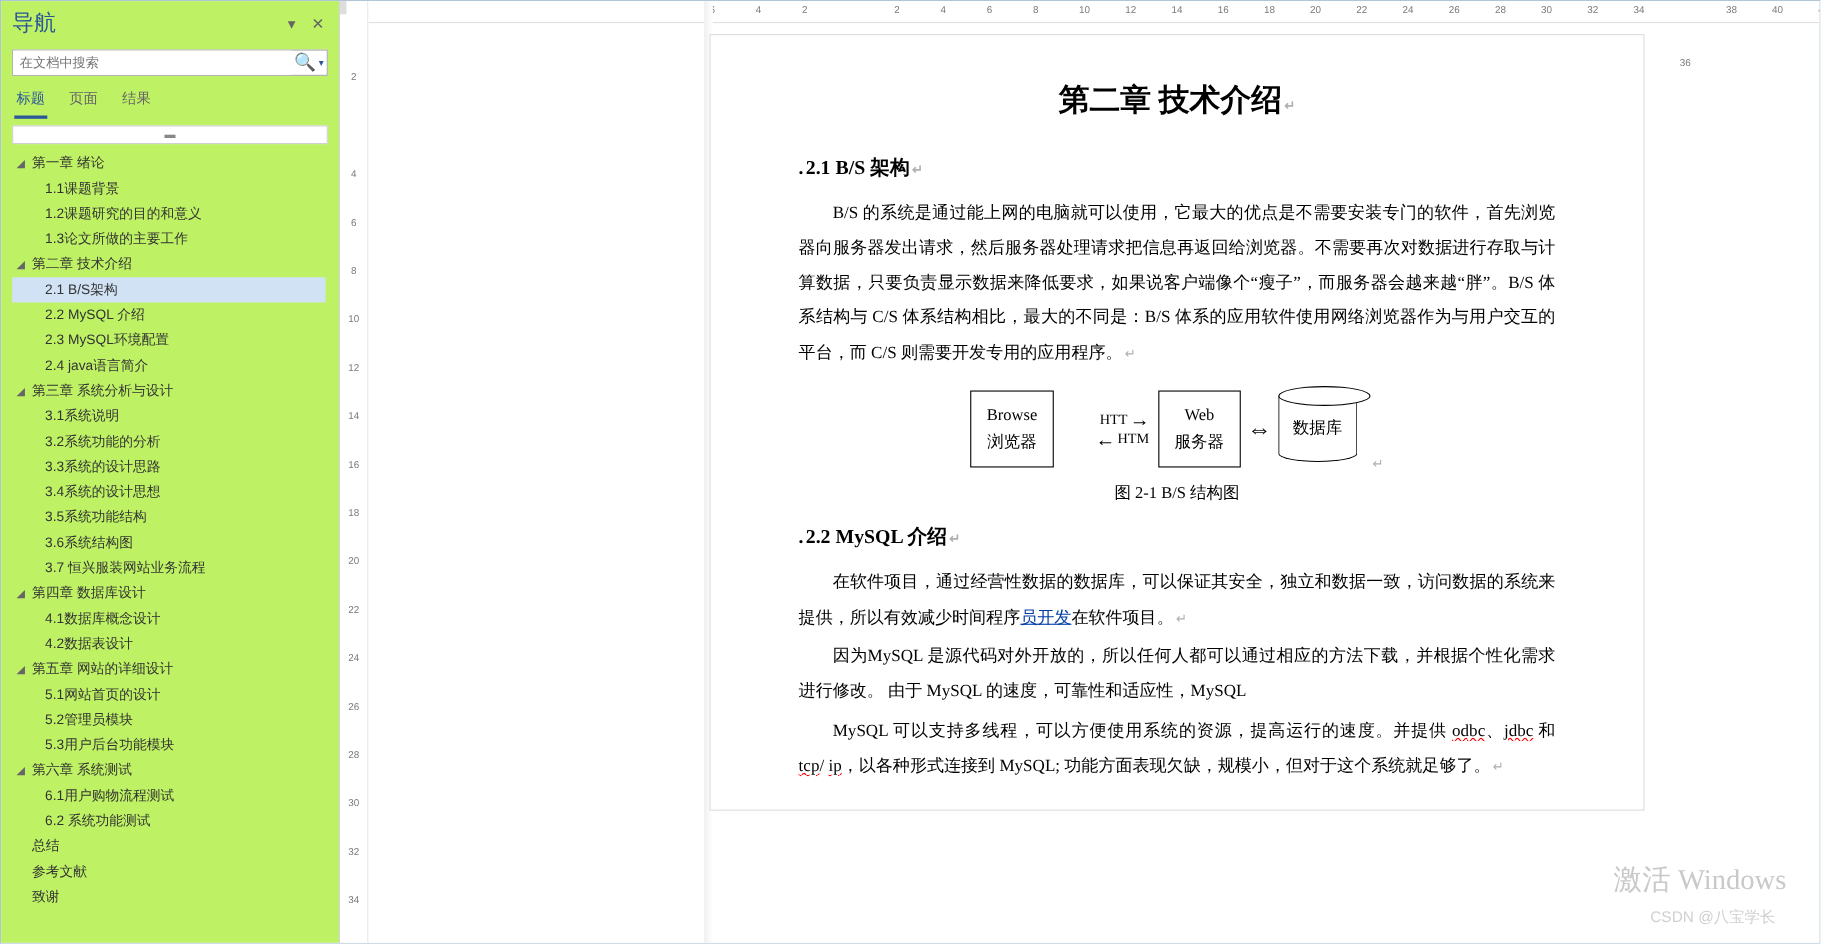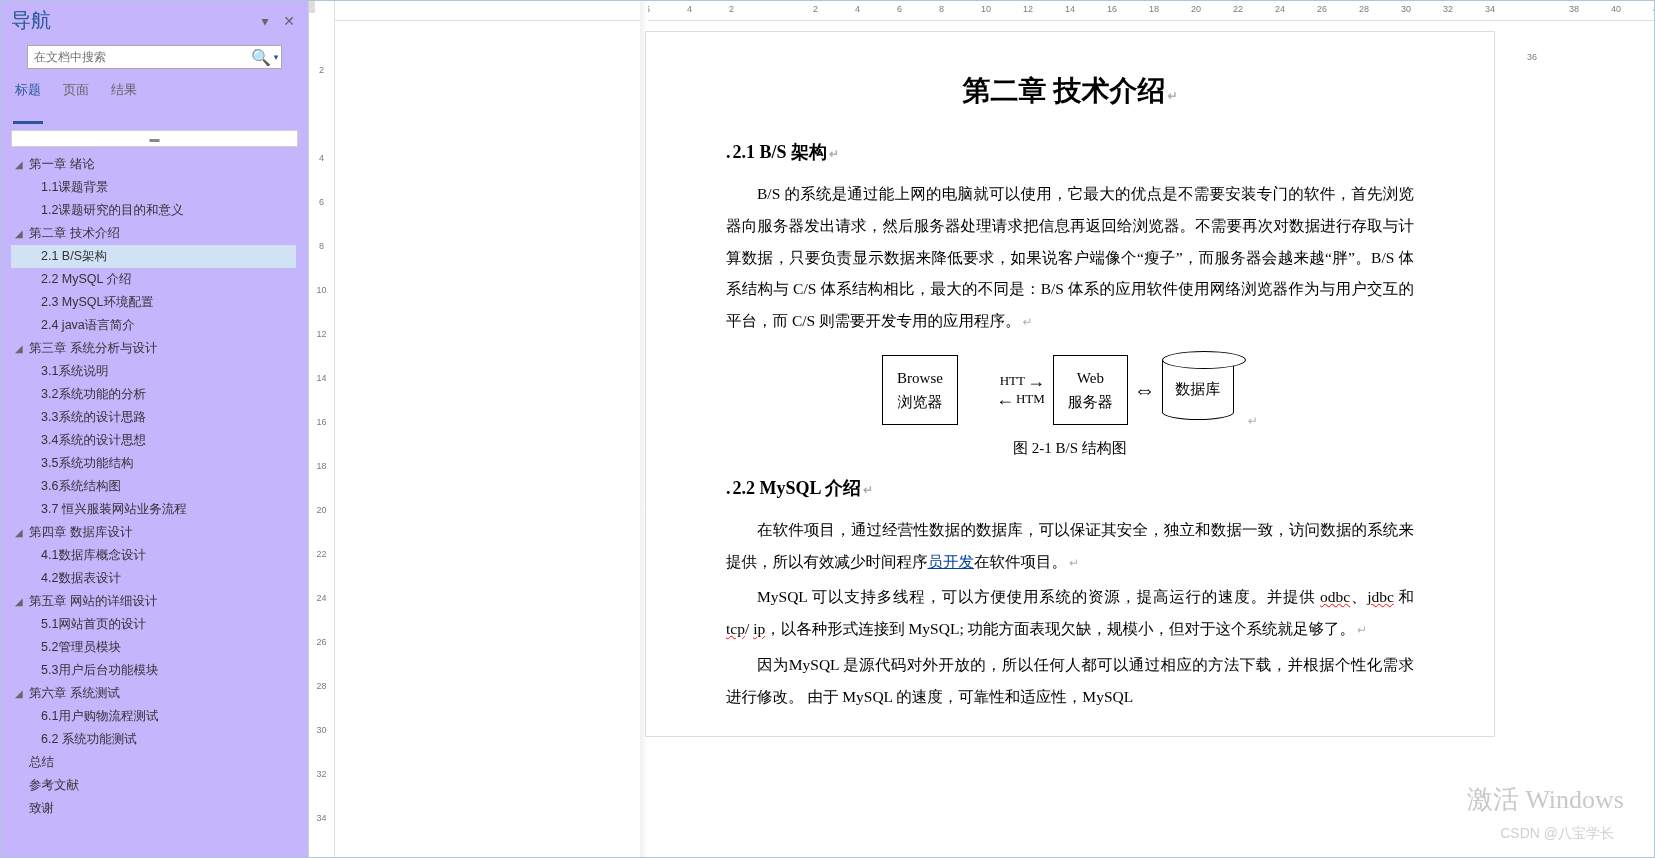--- a/index.html
+++ b/index.html
@@ -1,27 +1,27 @@
 <!DOCTYPE html>
 <html><head>
 <meta charset="utf-8">
 <style>
 * { box-sizing: border-box; margin: 0; padding: 0; }
 body { font-family: "Microsoft YaHei", "SimSun", Arial, sans-serif; background: #fff; overflow: hidden; width: 1655px; height: 858px; position: relative; }
 .app { display: flex; height: 858px; border: 1px solid #b0c5d8; }
-.nav-pane { width: 308px; background: #c4b5fd; border-right: 1px solid #d0d0d0; display: flex; flex-direction: column; }
+.nav-pane { width: 308px; background: #bef264; border-right: 1px solid #d0d0d0; display: flex; flex-direction: column; }
 .nav-header { display: flex; align-items: center; padding: 6px 10px; }
 .nav-title { color: #2b579a; font-size: 20px; font-weight: 400; flex: 1; user-select: none; }
 .nav-btn { width: 18px; height: 18px; display: flex; align-items: center; justify-content: center; color: #666; cursor: pointer; margin-left: 6px; font-size: 14px; }
-.search-wrap { padding: 5px 26px 8px; }
+.search-wrap { padding: 5px 10px 8px; }
 .search-box { display: flex; border: 1px solid #ababab; background: #fff; }
 .search-input { flex: 1; border: none; padding: 4px 6px; font-size: 12px; outline: none; color: #666; }
 .search-btn { width: 32px; display: flex; align-items: center; justify-content: center; color: #2b579a; cursor: pointer; border-left: 0; }
 .tabs { display: flex; padding: 0 12px; gap: 18px; font-size: 13px; color: #666; }
-.tab { padding: 4px 2px 22px; cursor: pointer; border-bottom: 3px solid transparent; }
+.tab { padding: 4px 2px 6px; cursor: pointer; border-bottom: 3px solid transparent; }
 .tab.active { color: #2b579a; border-bottom-color: #2b579a; }
 .collapse-bar { margin: 6px 10px 4px; background: #fff; border: 1px solid #d0d0d0; height: 17px; display: flex; align-items: center; justify-content: center; cursor: pointer; color: #888; font-size: 10px; }
 .tree { flex: 1; overflow-y: auto; padding: 2px 12px 10px 10px; font-size: 12.5px; color: #333; }
 .tree-item { padding: 3px 2px 3px 0; display: flex; align-items: center; cursor: pointer; white-space: nowrap; }
 .tree-item.selected { background: #d1e2f5; }
 .caret { width: 14px; color: #666; font-size: 10px; display: inline-block; }
 .lvl1 { padding-left: 4px; }
 .lvl2 { padding-left: 30px; }
 .vruler { width: 26px; background: #fff; border-right: 1px solid #e0e0e0; position: relative; font-size: 9px; color: #7b7b7b; flex: 0 0 26px; }
 .vruler .tick { position: absolute; left: 0; width: 100%; text-align: center; }
@@ -82,20 +82,23 @@
         <div class="tree-item lvl1">
           <span class="caret">◢</span>
           <span>第一章 绪论</span>
         </div>
         <div class="tree-item lvl2">
           <span>1.1课题背景</span>
         </div>
         <div class="tree-item lvl2">
           <span>1.2课题研究的目的和意义</span>
         </div>
+        <div class="tree-item lvl2">
+          <span>1.3论文所做的主要工作</span>
+        </div>
         <div class="tree-item lvl1">
           <span class="caret">◢</span>
           <span>第二章 技术介绍</span>
         </div>
         <div class="tree-item lvl2 selected">
           <span>2.1 B/S架构</span>
         </div>
         <div class="tree-item lvl2">
           <span>2.2 MySQL 介绍</span>
         </div>
@@ -266,21 +269,21 @@
         </div>
         <span class="cr" style="align-self:flex-end">↵</span>
       </div>
 
       <div class="caption">图 2-1 B/S 结构图</div>
 
       <div class="sec-title"><span class="dot">.</span><span>2.2 MySQL  介绍</span><span class="cr">↵</span></div>
 
       <p class="para"><span>在软件项目，通过经营性数据的数据库，可以保证其安全，独立和数据一致，访问数据的系统来提供，所以有效减少时间程序</span><span class="link-u">员开发</span><span>在软件项目。</span><span class="cr">↵</span></p>
 
+      <p class="para">因为MySQL 是源代码对外开放的，所以任何人都可以通过相应的方法下载，并根据个性化需求进行修改。 由于 MySQL 的速度，可靠性和适应性，MySQL</p>
+
       <p class="para"><span>MySQL 可以支持多线程，可以方便使用系统的资源，提高运行的速度。并提供 </span><span class="wavy">odbc</span><span>、</span><span class="wavy">jdbc</span><span> 和 </span><span class="wavy">tcp</span><span>/ </span><span class="wavy">ip</span><span>，以各种形式连接到 MySQL;  功能方面表现欠缺，规模小，但对于这个系统就足够了。</span><span class="cr">↵</span></p>
-
-      <p class="para">因为MySQL 是源代码对外开放的，所以任何人都可以通过相应的方法下载，并根据个性化需求进行修改。 由于 MySQL 的速度，可靠性和适应性，MySQL</p>
     </div>
 
     <div class="watermark1">激活 Windows</div>
     <div class="watermark2">CSDN @八宝学长</div>
   </div>
 </div>
 
 </body></html>

